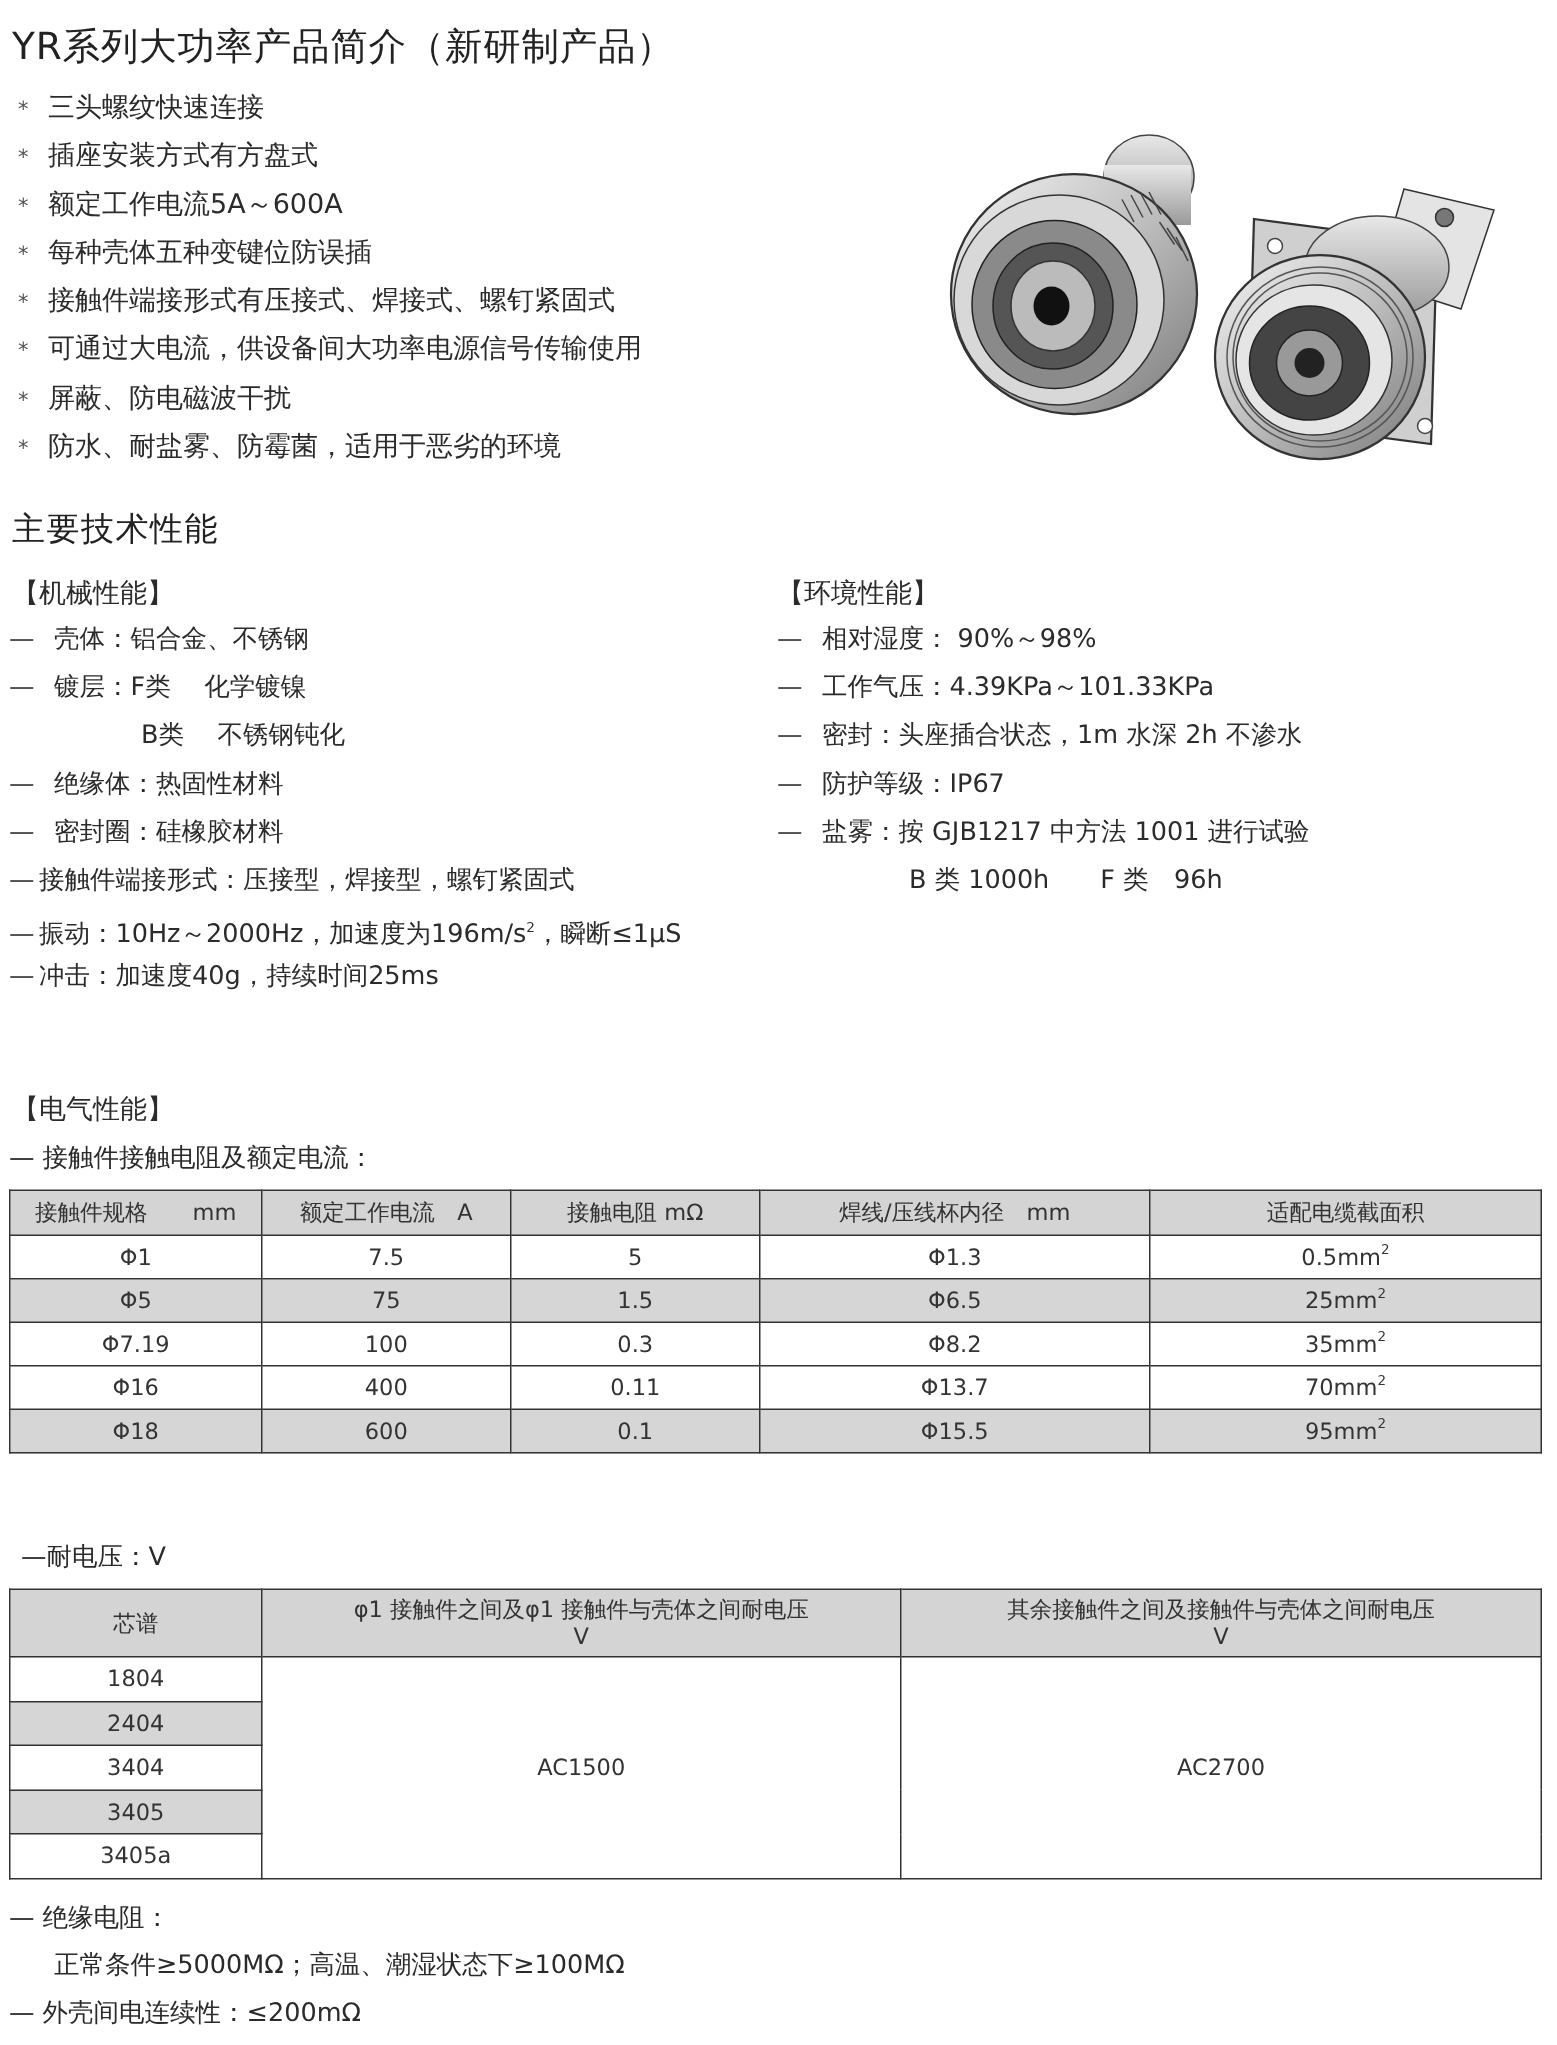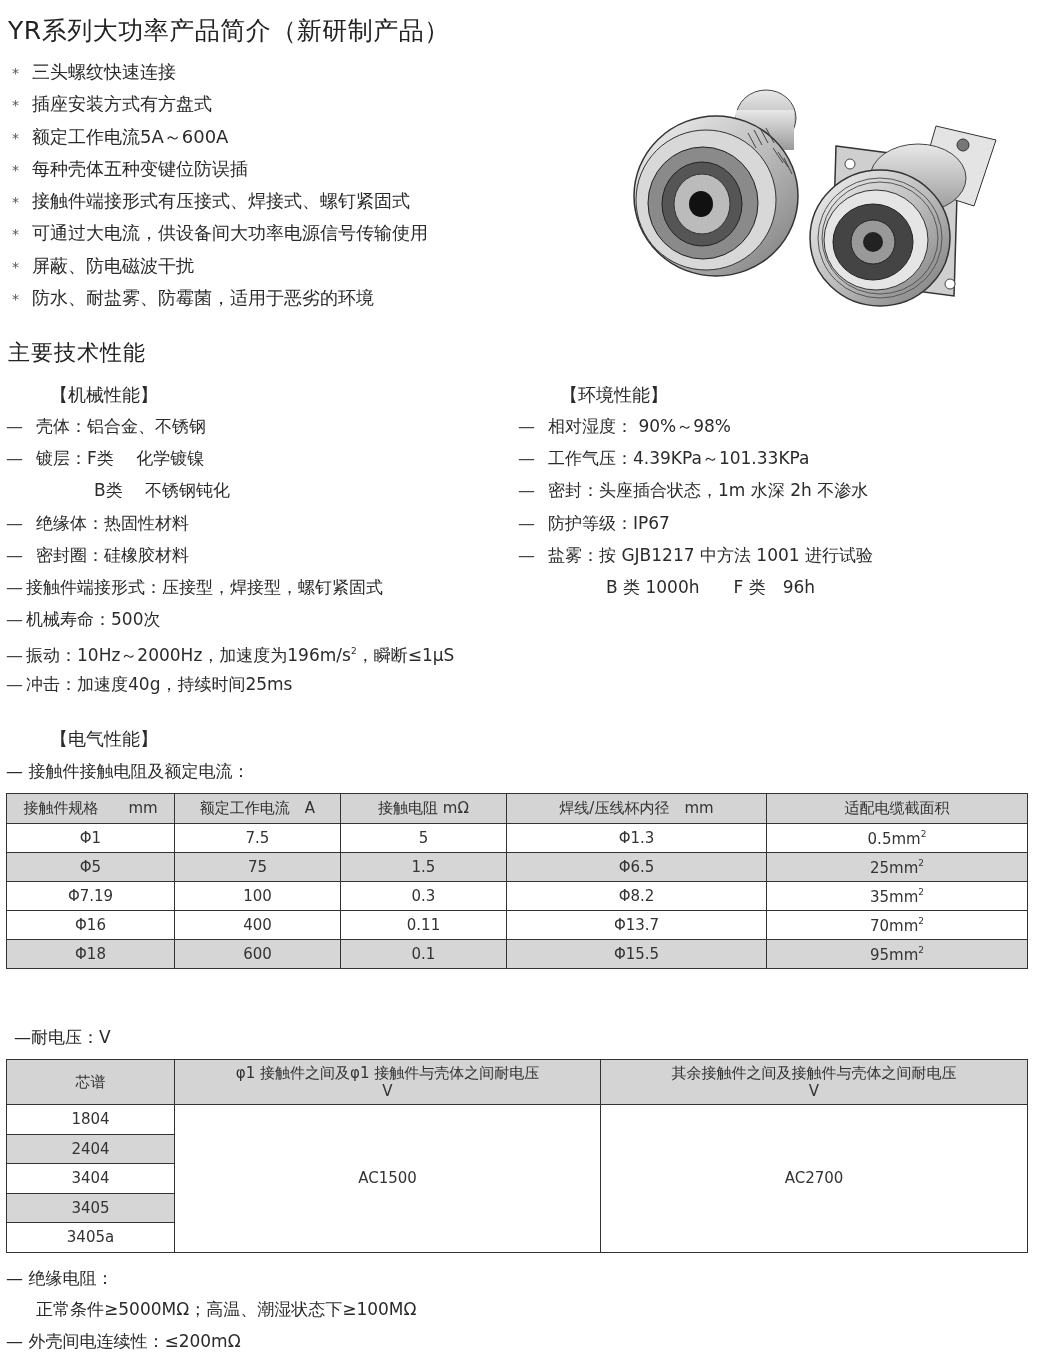--- a/index.html
+++ b/index.html
@@ -8,21 +8,21 @@
     font-family: "DejaVu Sans", "Liberation Sans", sans-serif;
     color: #2a2a2a;
   }
   .abs { position: absolute; }
   .title { left: 8px; top: 14px; font-size: 25px; color: #222; letter-spacing: 0.5px; }
   .features { left: 12px; top: 58px; margin: 0; padding: 0; list-style: none; }
   .features li { height: 32.3px; font-size: 18px; line-height: 28px; color: #2b2b2b; white-space: nowrap; }
   .features .star { display: inline-block; width: 20px; font-size: 14px; color: #555; }
   .product-image { left: 618px; top: 88px; width: 400px; height: 228px; }
   .section-heading { left: 8px; top: 338px; font-size: 22px; color: #222; letter-spacing: 1px; }
-  .sub-heading { font-size: 18px; color: #2b2b2b; margin-left: 42px; }
+  .sub-heading { font-size: 18px; color: #2b2b2b; }
   .spec-list { margin: 0; padding: 0; list-style: none; }
   .spec-list li { height: 32.2px; font-size: 17px; line-height: 28px; white-space: nowrap; color: #2b2b2b; }
   .dash { display: inline-block; color: #444; }
   .indent { display: inline-block; }
   sup { font-size: 9px; vertical-align: 7px; }
   table.grid { position: absolute; border-collapse: collapse; font-size: 15px; color: #333; }
   table.grid td, table.grid th {
     border: 1.5px solid #333; text-align: center; font-weight: normal; padding: 0;
   }
   table.grid th { background: #d4d4d4; }
@@ -108,21 +108,20 @@
 <div class="abs section-heading">主要技术性能</div>
 
 <div class="abs sub-heading" style="left:8px; top:383px;">【机械性能】</div>
 <ul class="abs spec-list" style="left:6px; top:412px;">
   <li><span class="dash" style="width:30px">—</span><span>壳体：</span><span>铝合金、不锈钢</span></li>
   <li><span class="dash" style="width:30px">—</span><span>镀层：</span><span>F类　 化学镀镍</span></li>
   <li><span class="indent" style="width:88px"></span><span>B类　 不锈钢钝化</span></li>
   <li><span class="dash" style="width:30px">—</span><span>绝缘体：</span><span>热固性材料</span></li>
   <li><span class="dash" style="width:30px">—</span><span>密封圈：</span><span>硅橡胶材料</span></li>
   <li><span class="dash" style="width:20px">—</span><span>接触件端接形式：</span><span>压接型，焊接型，螺钉紧固式</span></li>
-  <li><span class="dash" style="width:20px">—</span><span>机械寿命：</span><span>500次</span></li>
   <li><span class="dash" style="width:20px">—</span><span>振动：</span><span>10Hz～2000Hz，加速度为196m/s</span><sup>2</sup><span>，瞬断≤1μS</span></li>
   <li><span class="dash" style="width:20px">—</span><span>冲击：</span><span>加速度40g，持续时间25ms</span></li>
 </ul>
 
 <div class="abs sub-heading" style="left:518px; top:383px;">【环境性能】</div>
 <ul class="abs spec-list" style="left:518px; top:412px;">
   <li><span class="dash" style="width:30px">—</span><span>相对湿度：</span><span> 90%～98%</span></li>
   <li><span class="dash" style="width:30px">—</span><span>工作气压：</span><span>4.39KPa～101.33KPa</span></li>
   <li><span class="dash" style="width:30px">—</span><span>密封：</span><span>头座插合状态，1m 水深 2h 不渗水</span></li>
   <li><span class="dash" style="width:30px">—</span><span>防护等级：</span><span>IP67</span></li>

